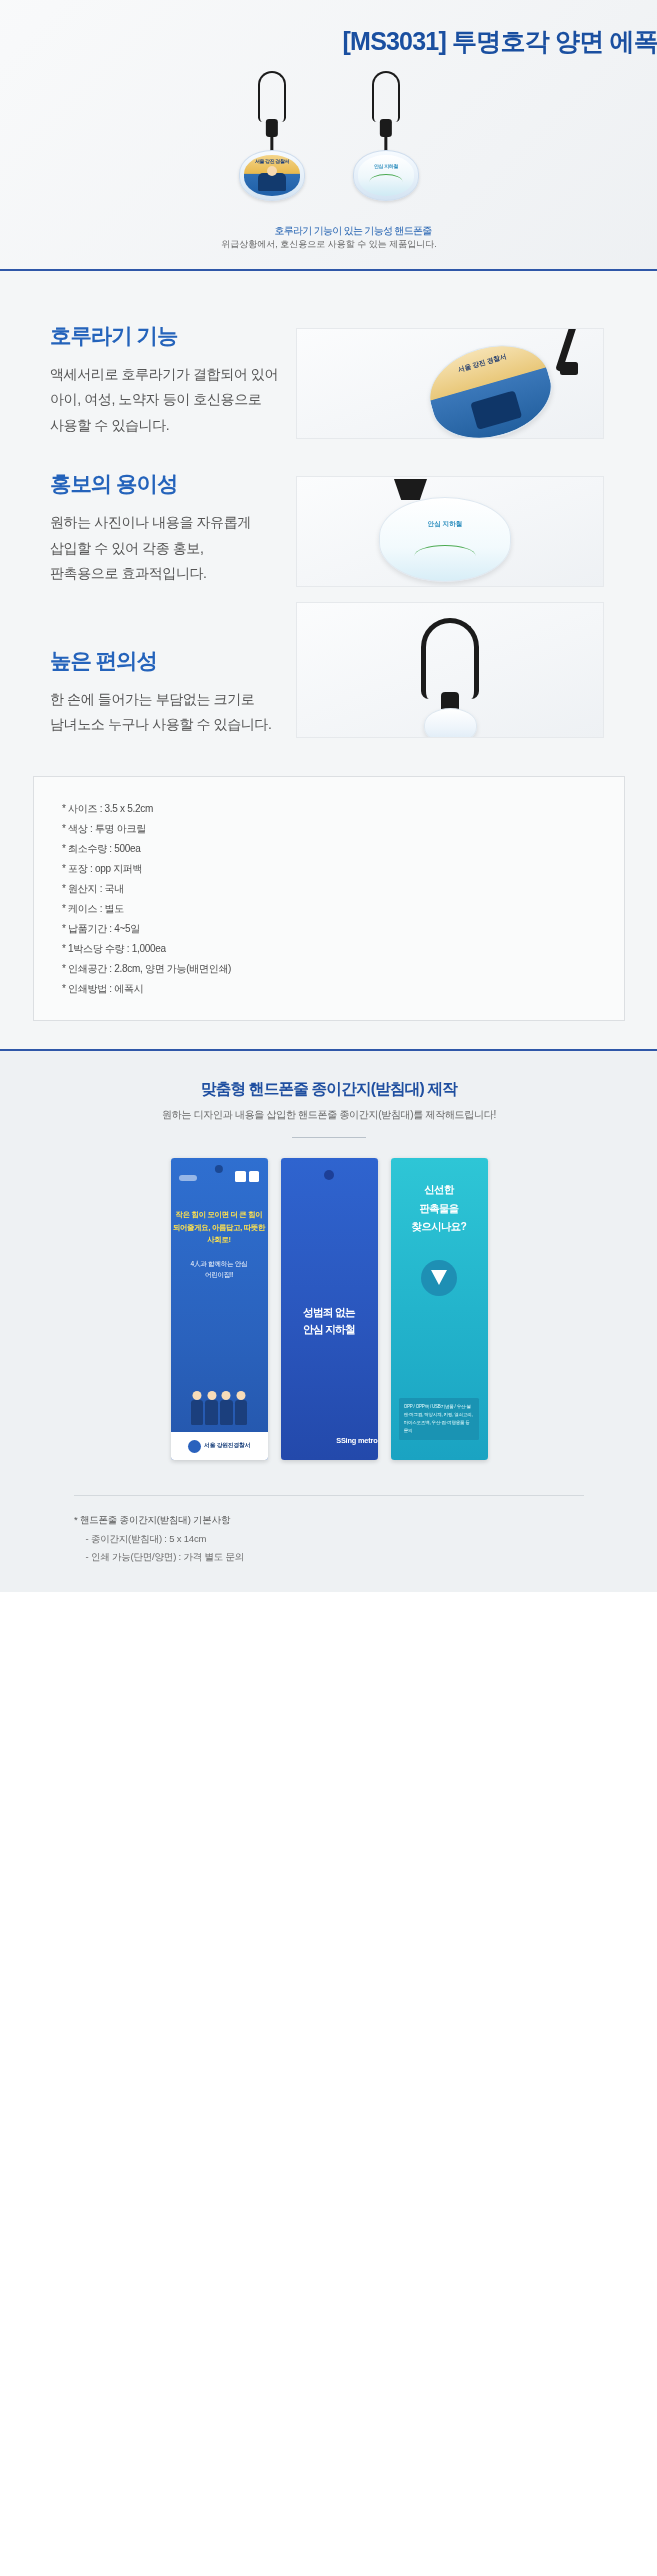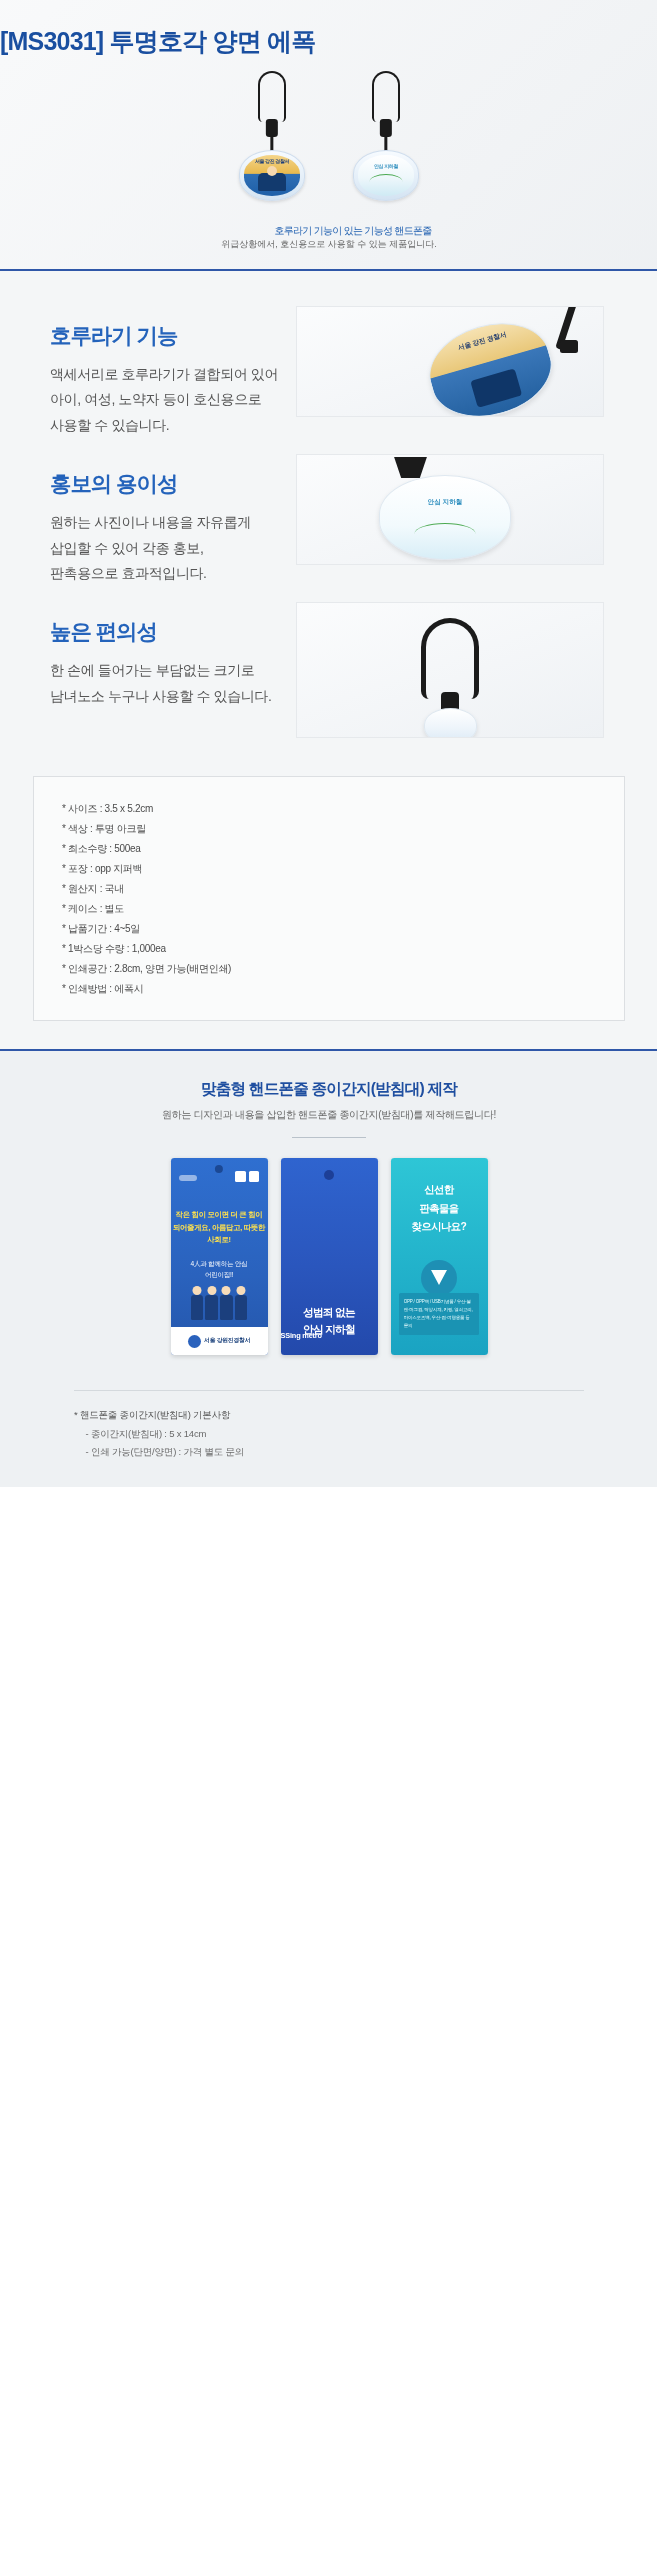--- a/index.html
+++ b/index.html
@@ -13,21 +13,21 @@
 
   
   .hero {
     background: #f1f3f5;
     background-image: linear-gradient(135deg, rgba(255,255,255,.55) 0%, rgba(235,238,241,.55) 100%);
     padding: 25px 0 18px;
     position: relative;
     border-bottom: 2.5px solid #2f57a8;
   }
   .hero-title {
-    text-align: left;
+    text-align: right;
     font-size: 25px;
     font-weight: bold;
     color: #1a4fa0;
     letter-spacing: -0.8px;
     margin-bottom: 13px;
   }
   .hero-imgs {
     height: 140px;
     display: flex;
     justify-content: center;
@@ -89,21 +89,21 @@
   }
   .hero-sub .l1 { font-size: 10px; font-weight: normal; color: #1f5fb0; letter-spacing: -0.7px; margin-left: 48px; }
   .hero-sub .l2 { font-size: 9px; color: #666; }
 
   
   .features { background: #f4f6f7; padding: 35px 0 11.5px; }
   .feat {
     display: flex;
     width: 608px;
     margin: 0 auto 15px;
-    align-items: flex-start;
+    align-items: flex-end;
   }
   .feat-txt { width: 271px; padding: 15px 11.5px 0 25px; }
   .feat-h {
     font-size: 21.4px; font-weight: bold; color: #2463bb;
     letter-spacing: -1px; margin-bottom: 11.5px;
   }
   .feat-p { font-size: 14px; color: #555; line-height: 1.85; letter-spacing: -0.4px; }
   .feat-img {
     width: 308px; height: 111px;
     background: linear-gradient(160deg,#fbfcfd 0%, #eef1f4 100%);
@@ -148,40 +148,40 @@
   .custom {
     background: #eef1f3;
     border-top: 2.5px solid #2f57a8;
     padding: 28px 0 25px;
   }
   .cust-h { text-align: center; font-size: 15.6px; font-weight: bold; color: #1f4fa0; letter-spacing: -0.8px; }
   .cust-p { text-align: center; font-size: 10px; color: #666; margin-top: 8.2px; letter-spacing: -0.3px;}
   .cust-rule { width: 74px; height: 0.8px; background: #b9c2ca; margin: 15px auto 20px; }
 
   .cards { display: flex; justify-content: center; gap: 13px; }
-  .card { width: 97px; height: 197px; border-radius: 3.3px; position: relative; overflow: hidden; box-shadow: 0 1.6px 4.1px rgba(0,0,0,.14); }
+  .card { width: 97px; height: 302px; border-radius: 3.3px; position: relative; overflow: hidden; box-shadow: 0 1.6px 4.1px rgba(0,0,0,.14); }
 
   .card1 { background: linear-gradient(180deg,#2f6fd0 0%, #2a62bd 60%, #2456ab 100%); }
   .card1 .hole { position:absolute; top:6.6px; left:50%; transform:translateX(-50%); width:8.2px;height:8.2px;border-radius:50%;background:#1b4894;}
   .card1 .tiles { position:absolute; top:13px; right:8.2px; display:flex; gap:2.5px;}
   .card1 .tiles i { display:block; width:10.7px;height:10.7px;background:#fff; border-radius:1.6px;}
   .card1 .cloud { position:absolute; top:16.4px; left:8.2px; width:18px;height:6.6px;background:rgba(255,255,255,.5); border-radius:6.6px;}
   .card1 .t1 { position:absolute; top:51px; left:0; right:0; text-align:center; color:#ffe14d; font-size:7.4px; font-weight:bold; line-height:1.7; letter-spacing:-0.3px;}
   .card1 .t2 { position:absolute; top:100px; left:0; right:0; text-align:center; color:#fff; font-size:6.6px; line-height:1.7; letter-spacing:-0.3px;}
   .card1 .people { position:absolute; bottom:35px; left:0; right:0; height:39px; display:flex; justify-content:center; align-items:flex-end; gap:2.5px;}
   .card1 .people span { display:block; width:12.3px; height:25px; background:#1b3f7d; border-radius:3.3px 3.3px 1.6px 1.6px; position:relative;}
   .card1 .people span:before{content:"";position:absolute;top:-9px;left:50%;transform:translateX(-50%);width:9px;height:9px;border-radius:50%;background:#f7dcb9;}
   .card1 .foot { position:absolute; bottom:0; left:0; right:0; height:28px; background:#fff; display:flex; align-items:center; justify-content:center; gap:3.3px;}
   .card1 .emb { width:13px;height:13px;border-radius:50%;background:#2a62bd;}
   .card1 .ftxt { font-size:5.8px; color:#123a77; font-weight:bold; letter-spacing:-0.2px; text-align:left; line-height:1.25;}
 
   .card2 { background: linear-gradient(180deg,#2f64cf 0%, #2a56bd 55%, #2349ab 100%); }
   .card2 .hole { position:absolute; top:11.5px; left:50%; transform:translateX(-50%); width:10px;height:10px;border-radius:50%;background:#1d3f97;}
   .card2 .t1 { position:absolute; top:146px; left:0;right:0; text-align:center; color:#fff; font-size:10.7px; font-weight:bold; line-height:1.6; letter-spacing:-0.7px;}
-  .card2 .brand { position:absolute; bottom:15px; left:0;right:0; text-align:left; color:#fff; font-size:7.4px; font-weight:bold; letter-spacing:-0.2px;}
+  .card2 .brand { position:absolute; bottom:15px; left:0;right:0; text-align:right; color:#fff; font-size:7.4px; font-weight:bold; letter-spacing:-0.2px;}
 
   .card3 { background: linear-gradient(180deg,#2ec6d6 0%, #23b4cc 50%, #1aa3c2 100%); }
   .card3 .t1 { position:absolute; top:23px; left:0;right:0; text-align:center; color:#fff; font-size:10.3px; font-weight:bold; line-height:1.8; letter-spacing:-0.5px;}
   .card3 .arrow { position:absolute; top:102px; left:50%; transform:translateX(-50%); width:36px;height:36px;border-radius:50%;background:#1e8fb4; }
   .card3 .arrow:after { content:""; position:absolute; left:50%; top:10px; transform:translateX(-50%); width:0;height:0; border-left:8.2px solid transparent; border-right:8.2px solid transparent; border-top:15px solid #fff;}
   .card3 .panel { position:absolute; bottom:20px; left:8.2px; right:8.2px; background:#1a93b3; color:#eaffff; font-size:4.5px; line-height:1.8; padding:5px; border-radius:1.6px; letter-spacing:-0.2px;}
 
   .cards-cap { text-align:center; font-size:10px; color:#555; margin-top:13px; letter-spacing:-0.3px;}
 
   

